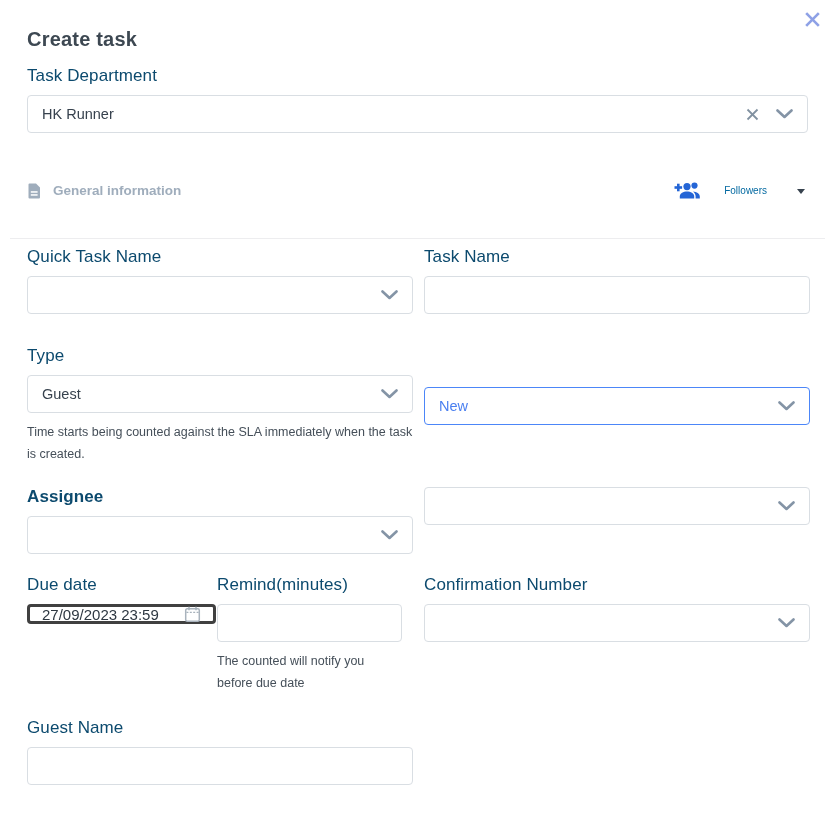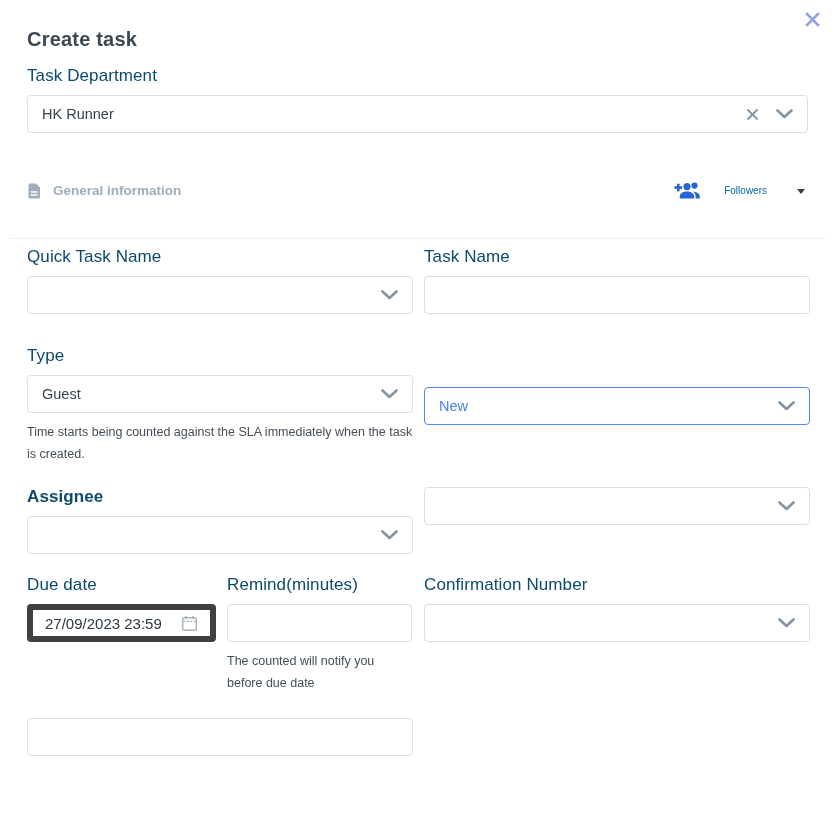--- a/index.html
+++ b/index.html
@@ -76,26 +76,26 @@
 
   .select-focused {
     border:1.5px solid #4c86f8;
   }
   .select-focused .value { color:#4a7ff0; }
 
   .helper {
     font-size:12.5px; color:#454f59; line-height:22px; margin-top:8px;
   }
 
-  .subrow { display:flex; gap:11px; }
+  .subrow { display:flex; gap:1px; }
   .due-col { width:189px; flex:0 0 189px; }
   .remind-col { width:185px; flex:0 0 185px; }
 
   .date-control {
-    height:38px; border:6px solid #404040; border-radius:4px; background:#fff;
+    height:20px; border:3px solid #404040; border-radius:4px; background:#fff;
     display:flex; align-items:center; justify-content:space-between;
     padding:0 12px; cursor:pointer;
   }
   .date-control .value { font-size:15px; color:#2e3842; }
 
   svg { display:block; }
 </style>
 </head>
 <body>
 
@@ -264,19 +264,20 @@
                 <polyline points="1.5,1.5 8.5,8 15.5,1.5" fill="none" stroke="#8494a6" stroke-width="2.6" stroke-linecap="round" stroke-linejoin="round"></polyline>
               </svg>
           </span>
         </div>
       </div>
     </div>
 
 
     <div class="row">
       <div class="col">
+        <span class="field-label">Guest Name</span>
         <input class="text-input" type="text" value="" style="">
       </div>
       <div class="col"></div>
     </div>
 
   </div>
 </div>
 
 </body></html>

